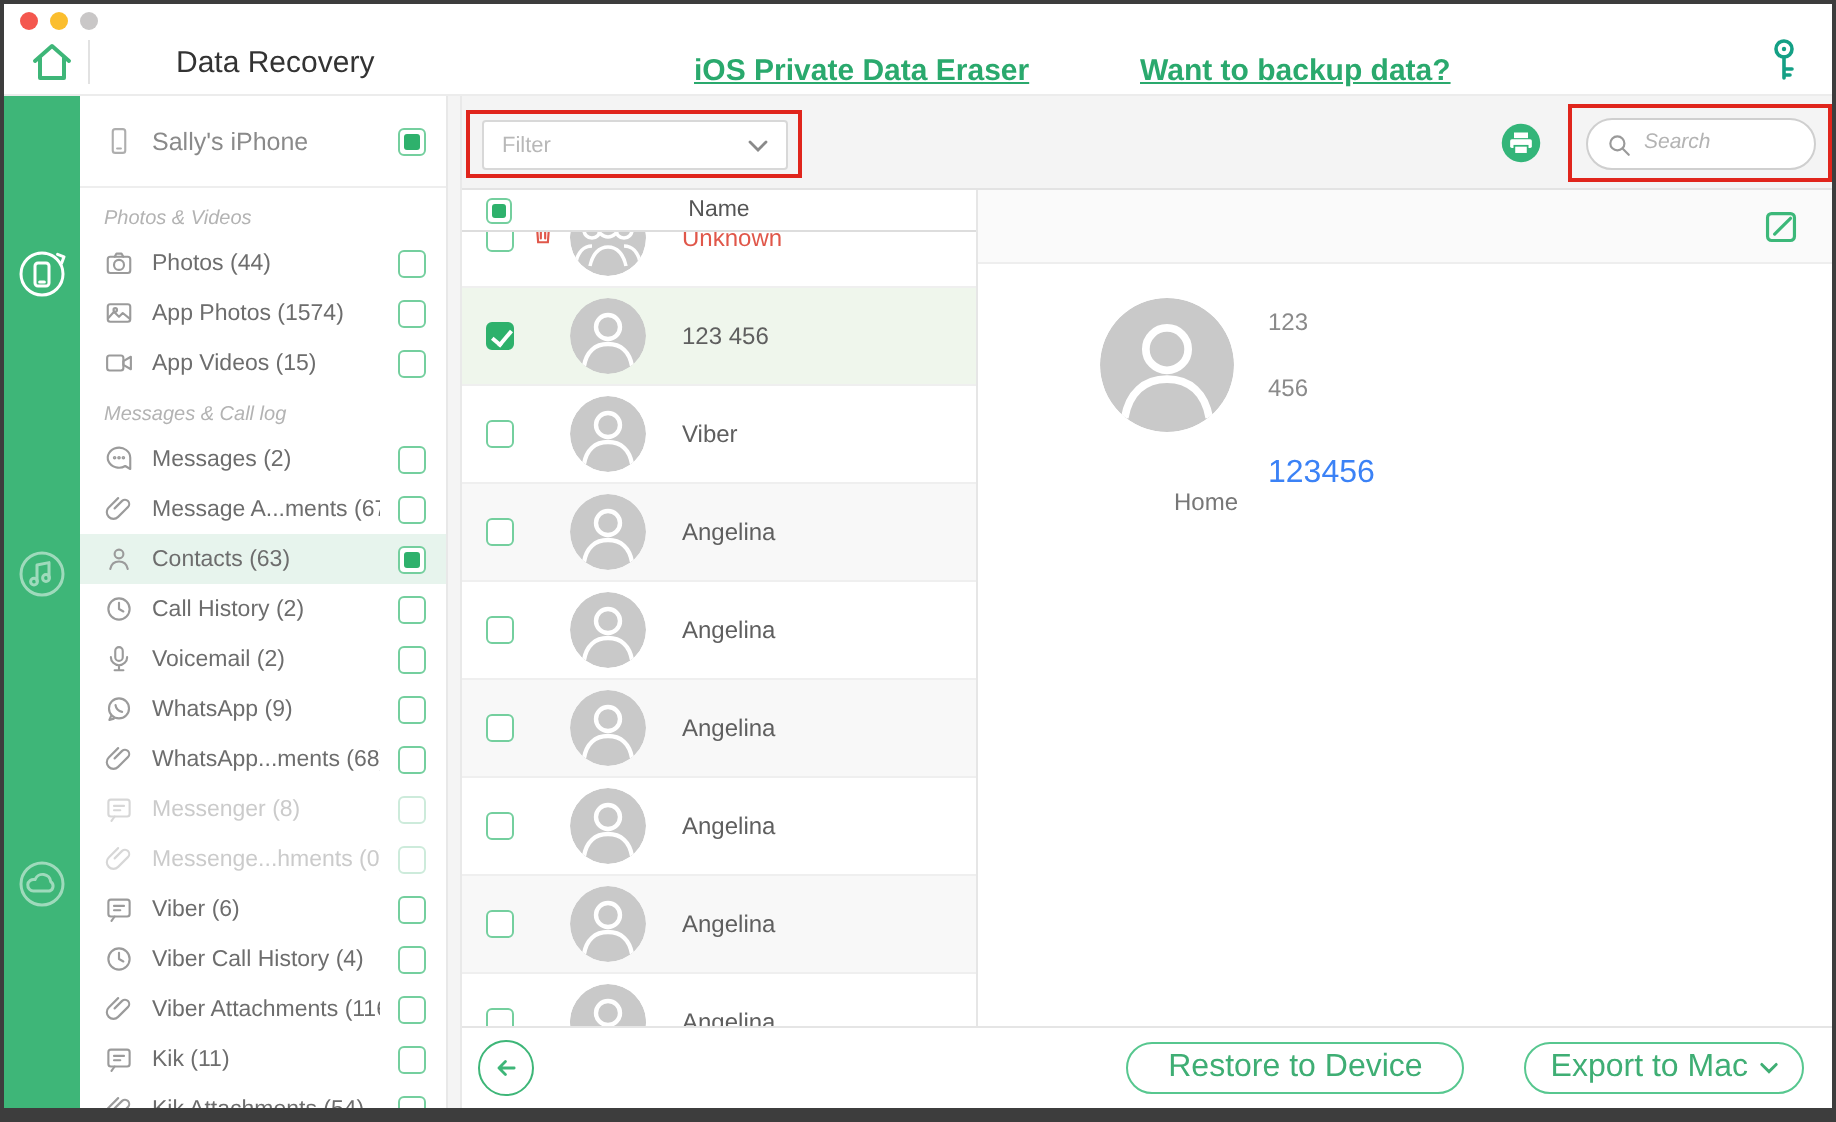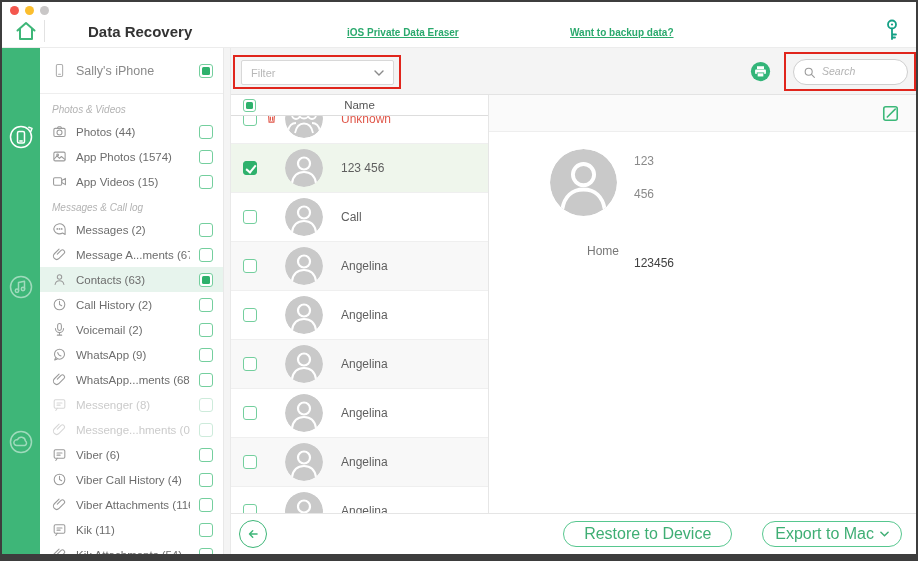--- a/index.html
+++ b/index.html
@@ -6,22 +6,22 @@
   *{box-sizing:border-box;}
   .window{width:918px;height:561px;background:#fff;position:relative;overflow:hidden;
     font-family:"Liberation Sans",sans-serif;border:2px solid #3d3d3d;border-bottom-width:7px;margin:0 auto;}
   
   .header{height:46px;border-bottom:1px solid #ececec;position:relative;background:#fff;}
   .lights{position:absolute;top:4px;left:8px;display:flex;gap:6px;}
   .light{width:9px;height:9px;border-radius:50%;}
   .light.red{background:#f4574e}.light.yellow{background:#fbbe2e}.light.gray{background:#c9c7c7}
   .home-btn{position:absolute;left:12px;top:17px;width:24px;height:24px;}
   .hdr-sep{position:absolute;left:42px;top:18px;width:1px;height:22px;background:#e2e2e2;}
-  .app-title{position:absolute;left:86px;top:21px;font-size:15px;font-weight:700;color:#333;}
-  .hdr-link{position:absolute;top:25px;font-size:10px;font-weight:600;color:#2aa96d;text-decoration:underline;cursor:pointer;}
+  .app-title{position:absolute;left:86px;top:21px;font-size:15px;font-weight:400;color:#333;}
+  .hdr-link{position:absolute;top:25px;font-size:15px;font-weight:600;color:#2aa96d;text-decoration:underline;cursor:pointer;}
   .hdr-link.eraser{left:345px;} .hdr-link.backup{left:568px;}
   .key-btn{position:absolute;right:16px;top:16px;}
   
   .body{display:flex;height:506px;}
   .rail{width:38px;background:#3eb678;position:relative;flex:none;}
   .ricon{position:absolute;left:4px;width:30px;height:30px;}
   .ricon.r1{top:74px;} .ricon.r2{top:224px;opacity:.5;} .ricon.r3{top:379px;opacity:.5;}
   
   .sidebar{width:184px;border-right:1px solid #e8e8e8;display:flex;flex-direction:column;overflow:hidden;flex:none;background:#fff;}
   .device{height:46px;border-bottom:1px solid #eee;display:flex;align-items:center;padding:0 10px 0 12px;gap:9px;flex:none;}
@@ -71,21 +71,21 @@
   .row.deleted .name{color:#e0574a;}
   
   .detail{flex:1;display:flex;flex-direction:column;min-width:0;background:#fff;}
   .detail-top{height:37px;background:#fafafa;border-bottom:1px solid #eee;position:relative;flex:none;}
   .edit-btn{position:absolute;right:16px;top:9px;width:19px;height:19px;cursor:pointer;}
   .detail-body{position:relative;flex:1;}
   .avatar-lg{position:absolute;left:61px;top:17px;width:67px;height:67px;border-radius:50%;overflow:hidden;}
   .d-fn{position:absolute;left:145px;top:22px;font-size:12px;color:#8a8a8a;}
   .d-ln{position:absolute;left:145px;top:55px;font-size:12px;color:#8a8a8a;}
   .d-phlabel{position:absolute;left:98px;top:112px;font-size:12px;color:#777;}
-  .d-phvalue{position:absolute;left:145px;top:124px;font-size:12px;color:#404040;}
+  .d-phvalue{position:absolute;left:145px;top:96px;font-size:16px;color:#3b82f6;}
   
   .footer{height:41px;border-top:1px solid #e5e5e5;background:#fff;display:flex;align-items:center;padding:0 8px;flex:none;}
   .back-btn{width:28px;height:28px;border:1.6px solid #3eb678;border-radius:50%;display:flex;align-items:center;justify-content:center;cursor:pointer;background:#fff;flex:none;}
   .pill{height:26px;border:1.6px solid #57c78f;border-radius:13px;color:#3fae74;font-size:16px;display:flex;align-items:center;gap:6px;background:#fff;cursor:pointer;white-space:nowrap;}
   .pill.restore{margin-left:auto;padding:0 20px;}
   .pill.export{margin:0 6px 0 30px;padding:0 12px;}
 </style>
 </head>
 <body>
 
@@ -397,21 +397,21 @@
                 <span class="name">123 456</span>
               </div>
               <div class="row">
                 <span class="cb empty"></span>
                 <span class="gap"></span>
                 <span class="avatar"><svg viewBox="0 0 38 38" width="38" height="38">
                     <circle cx="19" cy="19" r="19" fill="#c9c9c9"></circle>
                     <circle cx="19" cy="14.5" r="6" fill="#c9c9c9" stroke="#fff" stroke-width="2.2"></circle>
                     <path d="M7 34c1.2-7 5.5-11 12-11s10.8 4 12 11" fill="#c9c9c9" stroke="#fff" stroke-width="2.2"></path>
                   </svg></span>
-                <span class="name">Call</span>
+                <span class="name">Viber</span>
               </div>
               <div class="row shaded">
                 <span class="cb empty"></span>
                 <span class="gap"></span>
                 <span class="avatar"><svg viewBox="0 0 38 38" width="38" height="38">
                     <circle cx="19" cy="19" r="19" fill="#c9c9c9"></circle>
                     <circle cx="19" cy="14.5" r="6" fill="#c9c9c9" stroke="#fff" stroke-width="2.2"></circle>
                     <path d="M7 34c1.2-7 5.5-11 12-11s10.8 4 12 11" fill="#c9c9c9" stroke="#fff" stroke-width="2.2"></path>
                   </svg></span>
                 <span class="name">Angelina</span>

